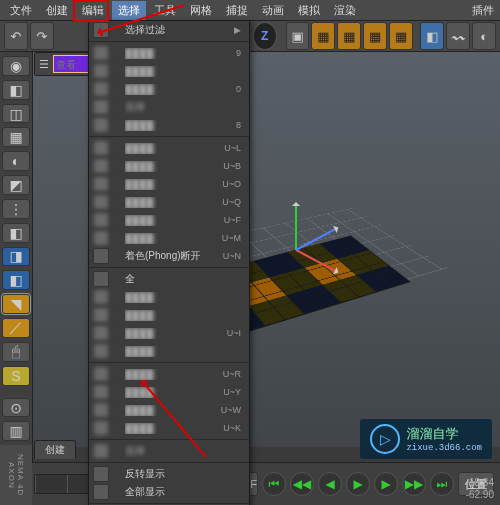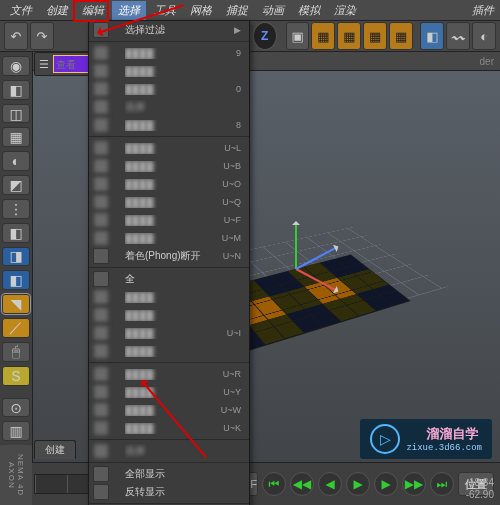--- a/index.html
+++ b/index.html
@@ -1,17 +1,17 @@
 <!DOCTYPE html>
 <html><head>
 <meta charset="utf-8">
 <style>
   html,body{margin:0;padding:0;background:#3a3a3a;color:#ccc;font-family:"Microsoft YaHei",Arial,sans-serif;font-size:11px;overflow:hidden;width:500px;height:505px;position:relative;}
   
-  .menubar{display:flex;align-items:center;height:20px;background:#4a4a4a;border-bottom:1px solid #222;padding-left:4px;gap:2px;font-style:italic;}
+  .menubar{display:flex;align-items:center;height:20px;background:#4a4a4a;border-bottom:1px solid #222;padding-left:4px;gap:2px;}
   .menubar .mitem{padding:2px 6px;color:#ddd;cursor:pointer;}
   .menubar .mitem.highlight{background:#5a7fb2;color:#fff;}
   .menubar-annot{position:absolute;left:73px;top:0;width:32px;height:18px;border:2px solid #d00;pointer-events:none;z-index:50;}
   
   .toolbar{display:flex;align-items:center;height:30px;background:#464646;border-bottom:1px solid #222;padding:0 4px;gap:2px;position:relative;}
   .tbtn{width:26px;height:26px;background:#555;border:1px solid #333;border-radius:3px;display:flex;align-items:center;justify-content:center;font-size:13px;color:#ccc;}
   .tbtn.orange{background:#b57a1a;color:#222;}
   .tbtn.primblue{background:#3e6fa6;}
   .tbtn.small{width:22px;height:22px;font-size:11px;}
   .axis-btn{width:26px;height:26px;border-radius:50%;background:#222;border:1px solid #555;display:flex;align-items:center;justify-content:center;font-weight:bold;font-size:12px;}
@@ -44,21 +44,21 @@
   .arrow2{position:absolute;left:142px;top:380px;width:100px;height:2px;background:#d00;transform:rotate(50deg);transform-origin:left center;z-index:51;}
   .arrow2::after{content:"";position:absolute;left:-6px;top:-4px;border:5px solid transparent;border-right-color:#d00;}
   
   .bottom{position:absolute;left:0;right:0;bottom:0;height:42px;background:#3f3f3f;border-top:1px solid #222;display:flex;align-items:center;padding:0 6px;gap:4px;}
   .timeline{flex:1;height:18px;background:#333;border:1px solid #222;position:relative;}
   .timeline .tick{position:absolute;top:0;bottom:0;width:1px;background:#555;}
   .playbtn{width:22px;height:22px;border-radius:50%;background:#333;border:1px solid #555;display:flex;align-items:center;justify-content:center;color:#3c3;font-size:12px;}
   
   .watermark{position:absolute;right:8px;bottom:46px;display:flex;align-items:center;gap:6px;background:rgba(10,40,60,.88);padding:5px 10px;border-radius:3px;z-index:60;}
   .wm-ico{width:26px;height:26px;border:2px solid #4fb8ff;border-radius:50%;display:flex;align-items:center;justify-content:center;color:#4fb8ff;font-size:14px;}
-  .wm-txt .l1{color:#f9a8d4;font-size:13px;font-weight:bold;margin-left:20px;}
+  .wm-txt .l1{color:#86efac;font-size:13px;font-weight:normal;}
   .wm-txt .l2{color:#9cf;font-size:9px;font-family:Liberation Mono, monospace;}
   .coord-readout{position:absolute;right:6px;bottom:4px;font-size:10px;color:#aaa;text-align:right;line-height:12px;z-index:55;margin-left:10px;}
   
   .grid-floor{position:absolute;left:55%;top:40%;width:260px;height:170px;transform:translate(-50%,-20%) perspective(600px) rotateX(62deg) rotateZ(-28deg);background:
     repeating-linear-gradient(0deg,#6a707a 0 1px,transparent 1px 28px),
     repeating-linear-gradient(90deg,#6a707a 0 1px,transparent 1px 28px);
   }
   .cube-model{position:absolute;left:56%;top:58%;width:200px;height:110px;transform:translate(-50%,-50%) perspective(650px) rotateX(58deg) rotateZ(-28deg);}
   .cube-model .topface{position:absolute;inset:0;background:
     linear-gradient(90deg,#3d4b66 0 20%,#c99a1a 20% 40%,#3d4b66 40% 60%,#c99a1a 60% 80%,#3d4b66 80% 100%),
@@ -137,24 +137,20 @@
     <div class="ltool orange">／</div>
     <div class="ltool">🖱</div>
     <div class="ltool yellow">S</div>
     <div style="height:6px"></div>
     <div class="ltool">⊙</div>
     <div class="ltool">▥</div>
     <div class="ltool">◫</div>
   </div>
 
   <div class="viewport-area">
-    <div class="vp-header">
-      <span>透视视图</span>
-      <span style="margin-left:auto;color:#888">der</span>
-    </div>
     <div class="vp3d">
       <div class="grid-floor"></div>
       <div class="cube-model">
         <div class="topface"></div>
         <div class="side"></div>
       </div>
       <div class="gizmo">
         <div class="ax gy"></div>
         <div class="ax gx"></div>
         <div class="ax gz"></div>
@@ -285,26 +281,26 @@
     </div>
     <div class="sep"></div>
     <div class="row blurred">
       <span class="ico blur"></span>
       <span class="lbl">选择</span>
       <span class="sc"></span>
     </div>
     <div class="sep"></div>
     <div class="row">
       <span class="ico"></span>
+      <span class="lbl">反转显示</span>
+      <span class="sc"></span>
+    </div>
+    <div class="row">
+      <span class="ico"></span>
       <span class="lbl">全部显示</span>
-      <span class="sc"></span>
-    </div>
-    <div class="row">
-      <span class="ico"></span>
-      <span class="lbl">反转显示</span>
       <span class="sc"></span>
     </div>
     <div class="sep"></div>
   </div>
 
 <div class="arrow1"></div>
 <div class="arrow2"></div>
 
 <div class="tab-row">
   <div class="tab">创建</div>

